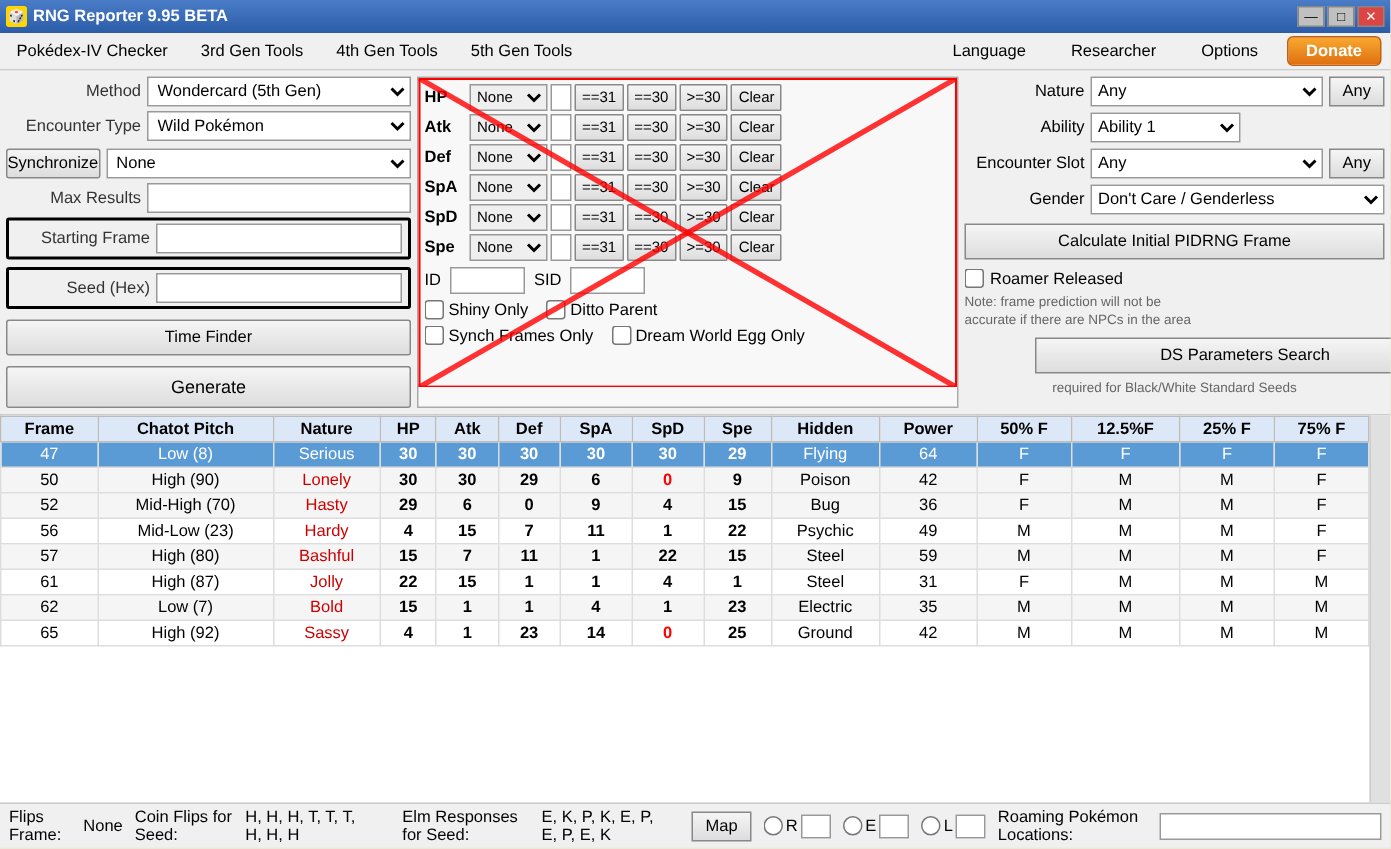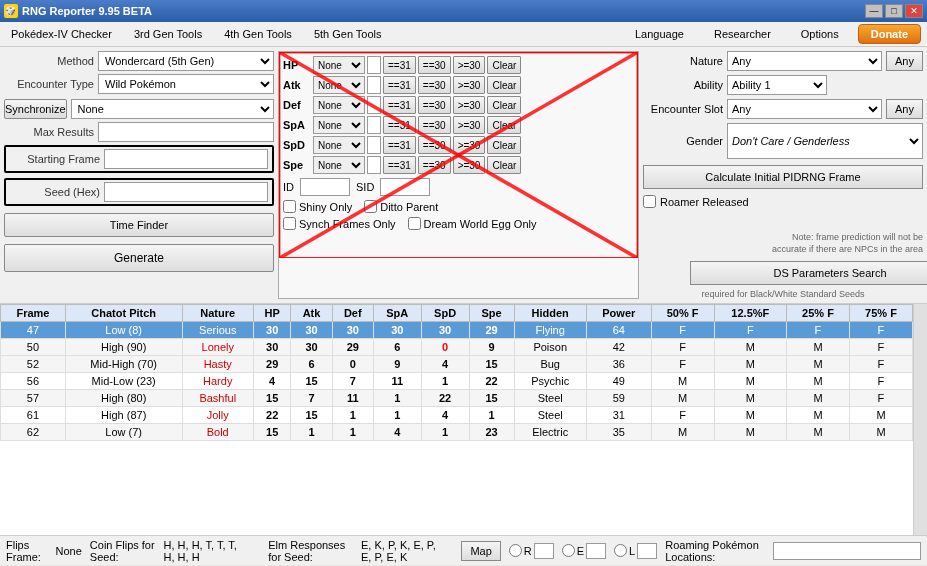--- a/index.html
+++ b/index.html
@@ -164,31 +164,31 @@
     .nature-select { flex: 1; height: 20px; border: 1px solid #999; background: white; }
     .any-btn {
       height: 20px;
       padding: 0 8px;
       border: 1px solid #888;
       background: linear-gradient(to bottom, #f5f5f5, #ddd);
       cursor: pointer;
     }
     .ability-select { width: 100px; height: 20px; border: 1px solid #999; background: white; }
     .encounter-select { flex: 1; height: 20px; border: 1px solid #999; background: white; }
-    .gender-select { flex: 1; height: 36px; border: 1px solid #999; background: white; font-style: italic; }
+    .gender-select { flex: 1; height: 20px; border: 1px solid #999; background: white; }
     .calc-btn {
       width: 100%;
       height: 24px;
       border: 1px solid #888;
       background: linear-gradient(to bottom, #f5f5f5, #ddd);
       cursor: pointer;
       margin-top: 2px;
     }
     .roamer-row { display: flex; align-items: center; gap: 4px; margin-top: 2px; }
-    .note-text { font-size: 9px; color: #666; text-align: right; line-height: 1.3; margin-top: 20px; }
+    .note-text { font-size: 9px; color: #666; text-align: left; line-height: 1.3; }
     .ds-params-btn {
       width: 100%;
       height: 24px;
       border: 1px solid #888;
       background: linear-gradient(to bottom, #f5f5f5, #ddd);
       cursor: pointer;
       margin-top: 2px;
       margin-left: 47px;
     }
     .ds-note { font-size: 9px; color: #666; text-align: center; }
@@ -587,20 +587,37 @@
                 <td style="font-weight: bold;">4</td>
                 <td style="font-weight: bold;">1</td>
                 <td style="font-weight: bold;">23</td>
                 <td>Electric</td>
                 <td>35</td>
                 <td>M</td>
                 <td>M</td>
                 <td>M</td>
                 <td>M</td>
               </tr>
+              <tr class="row-even">
+                <td>65</td>
+                <td>High (92)</td>
+                <td style="color: rgb(204, 0, 0);">Sassy</td>
+                <td style="font-weight: bold;">4</td>
+                <td style="font-weight: bold;">1</td>
+                <td style="font-weight: bold;">23</td>
+                <td style="font-weight: bold;">14</td>
+                <td style="color: red; font-weight: bold;">0</td>
+                <td style="font-weight: bold;">25</td>
+                <td>Ground</td>
+                <td>42</td>
+                <td>M</td>
+                <td>M</td>
+                <td>M</td>
+                <td>M</td>
+              </tr>
             </tbody>
         </table>
       </div>
       <div class="scrollbar-track"></div>
     </div>
   </div>
 
   <div class="status-bar">
     <span>Flips Frame:</span>
     <span>None</span>

